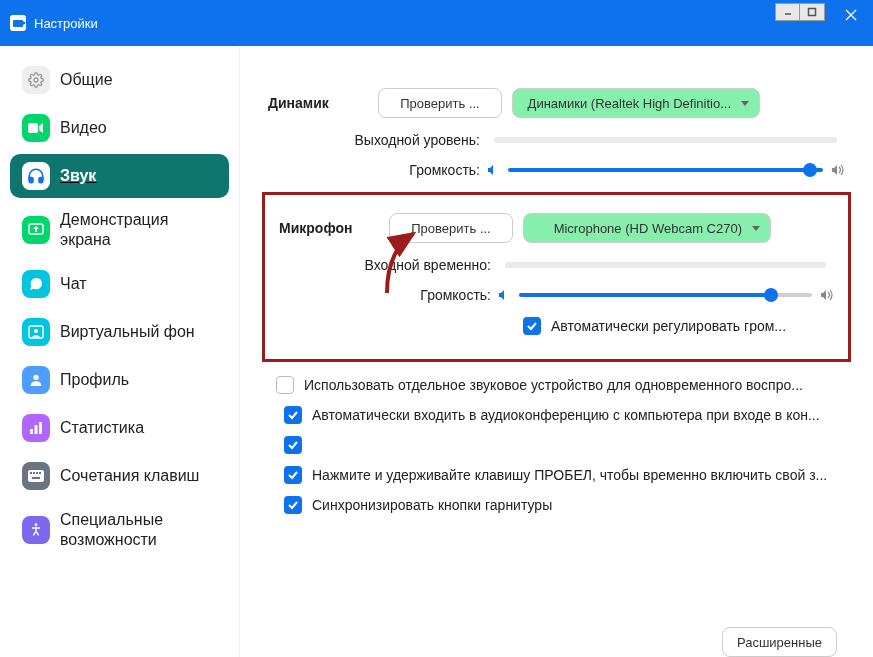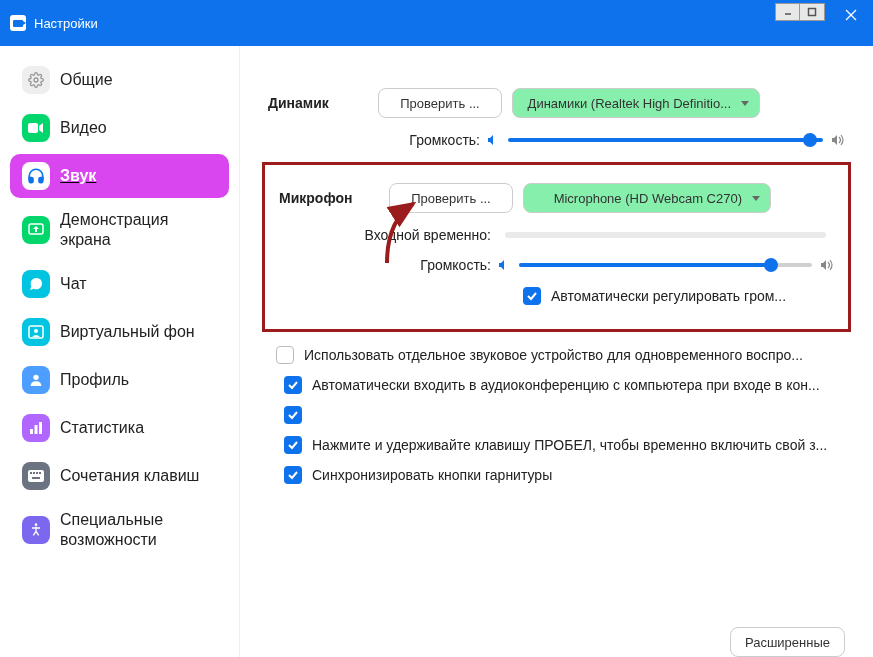--- a/index.html
+++ b/index.html
@@ -14,21 +14,21 @@
 .win-btn-group { display: flex; background: #e8e8e8; height: 18px; border: 1px solid #999; margin-right: 4px; margin-top: -6px; }
 .win-btn-old { width: 24px; height: 16px; display: flex; align-items: center; justify-content: center; border-right: 1px solid #999; cursor: pointer; }
 .win-btn-old:last-child { border-right: none; }
 .win-close { width: 44px; height: 30px; display: flex; align-items: center; justify-content: center; cursor: pointer; }
 .win-close svg { stroke: #fff; }
 
 .main { display: flex; height: calc(100% - 30px); }
 
 .sidebar { width: 240px; padding: 12px 10px; border-right: 1px solid #eee; }
 .sidebar-item { display: flex; align-items: center; padding: 8px 12px; border-radius: 10px; cursor: pointer; margin-bottom: 4px; }
-.sidebar-item.active { background: #d946ef; text-decoration: underline; }
+.sidebar-item.active { background: #0f766e; text-decoration: underline; }
 .sidebar-item.active .sidebar-label { color: #fff; font-weight: 600; }
 .sidebar-icon-wrap { width: 28px; height: 28px; border-radius: 8px; display: flex; align-items: center; justify-content: center; margin-right: 10px; flex-shrink: 0; }
 .sidebar-label { font-size: 16px; color: #222; line-height: 1.25; }
 
 .content { flex: 1; padding: 30px 28px 20px 28px; position: relative; overflow: hidden; margin-top: 12px; }
 
 .section-row { display: flex; align-items: center; margin-bottom: 14px; }
 .section-label { width: 110px; font-size: 14px; font-weight: 700; color: #222; flex-shrink: 0; }
 .level-row { display: flex; align-items: center; margin-bottom: 14px; }
 .level-label { width: 218px; text-align: right; font-size: 14px; color: #222; padding-right: 6px; flex-shrink: 0; }
@@ -52,21 +52,21 @@
 .cb { width: 18px; height: 18px; border-radius: 4px; margin-right: 10px; flex-shrink: 0; display: flex; align-items: center; justify-content: center; cursor: pointer; }
 .cb.unchecked { border: 1.5px solid #bbb; background: #fff; }
 .cb.checked { background: #0e72ed; }
 .cb.checked svg { stroke: #fff; }
 .cb-label { font-size: 14px; color: #222; white-space: nowrap; overflow: hidden; text-overflow: ellipsis; }
 
 .options-block { margin-top: 6px; }
 .options-block .checkbox-row { padding-left: 8px; align-items: center; }
 .sub-options { padding-left: 8px; margin-top: 8px; }
 
-.advanced-btn { position: absolute; right: 28px; bottom: 16px; }
+.advanced-btn { position: absolute; right: 36px; bottom: 16px; }
 
 .auto-row { padding-left: 244px; }
 </style>
 </head>
 <body>
 
 <div class="titlebar">
   <div class="titlebar-icon">
       <div class="titlebar-icon-inner"></div>
     </div>
@@ -193,20 +193,24 @@
   </div>
 
   <div class="content">
 
     <div class="section-row">
       <div class="section-label">Динамик</div>
       <button class="btn test">Проверить ...</button>
       <div class="select">
           <span>Динамики (Realtek High Definitio...</span>
         </div>
+    </div>
+    <div class="level-row">
+      <div class="level-label">Выходной уровень:</div>
+      <div class="level-bar"></div>
     </div>
     <div class="vol-row">
       <div class="level-label">Громкость:</div>
       <div class="vol-icon">
           <svg width="12" height="12" viewBox="0 0 12 12" fill="#0e72ed">
             <path d="M1 4 L3 4 L6 1 L6 11 L3 8 L1 8 Z"></path>
           </svg>
         </div>
       <div class="slider">
           <div class="slider-thumb" style="left:calc(96% - 7px)"></div>

